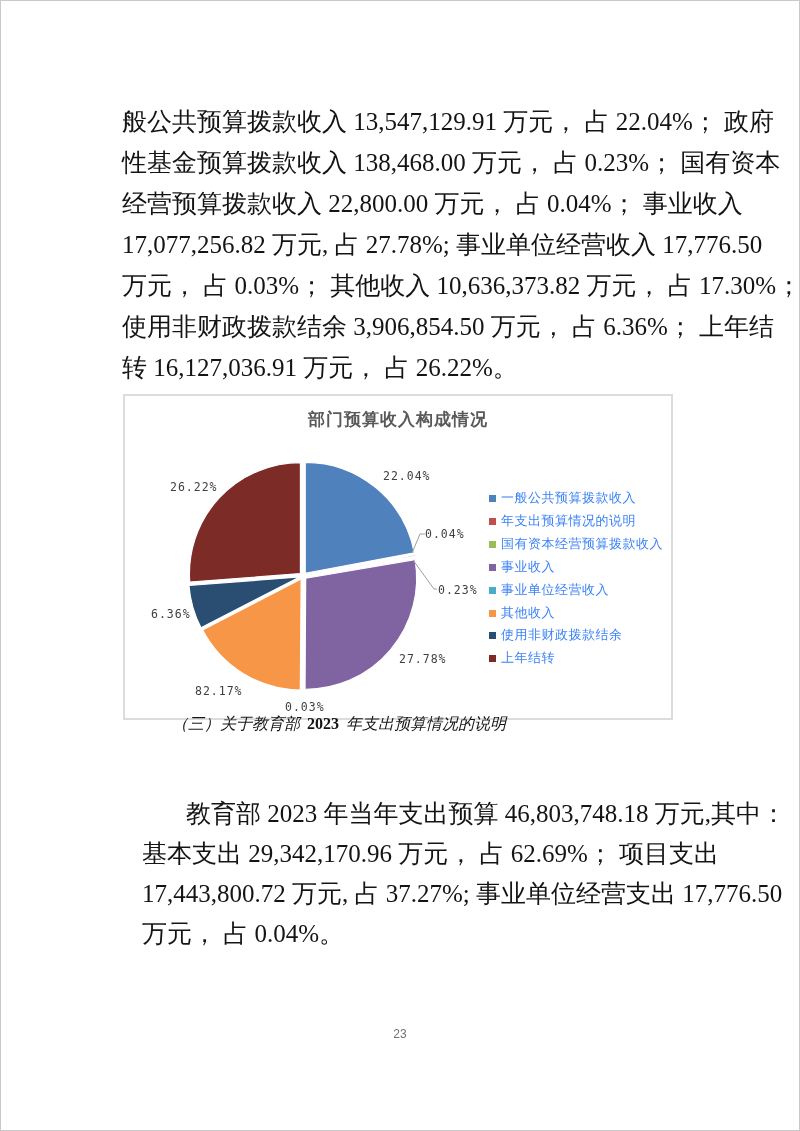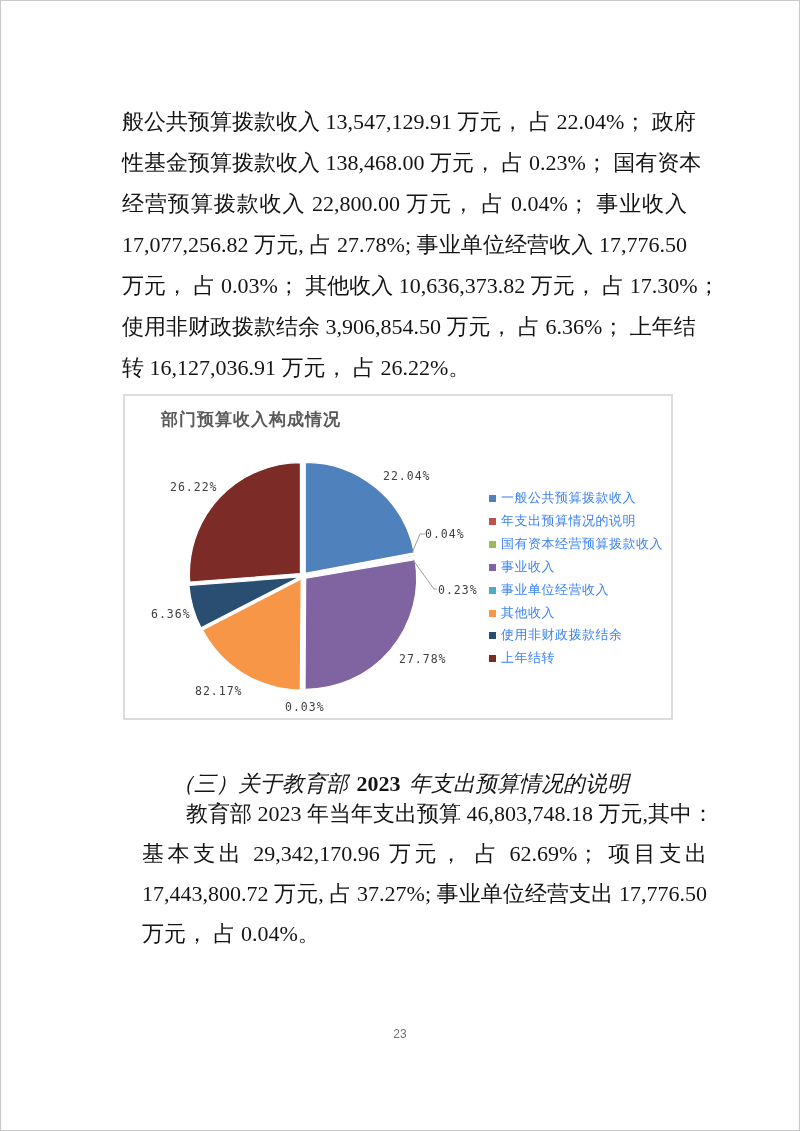--- a/index.html
+++ b/index.html
@@ -6,42 +6,42 @@
   .page{
     position:relative;width:798px;height:1129px;margin:0;
     background:#ffffff;border:1px solid #c9c9c9;overflow:hidden;
     font-family:"Liberation Serif","DejaVu Serif",serif;color:#141414;
   }
   
   .para{position:absolute;left:121px;width:565px;}
   .p1{top:100px;}
   .p2{top:793px;margin-left:20px;}
   .pline{
-    font-size:22px;line-height:41px;white-space:nowrap;
+    font-size:25px;line-height:41px;white-space:nowrap;
     text-align:justify;text-align-last:justify;
   }
   .p2 .pline{line-height:40px;}
   .pline.last{text-align:left;text-align-last:left;white-space:normal;}
   .pline.indent{padding-left:44px;}
   
   .heading{
-    position:absolute;left:121px;top:768px;width:565px;height:30px;
-    font-size:22px;line-height:30px;padding-left:50px;box-sizing:border-box;
+    position:absolute;left:121px;top:708px;width:565px;height:30px;
+    font-size:16px;line-height:30px;padding-left:50px;box-sizing:border-box;
     font-style:italic;font-weight:500;white-space:nowrap;
   }
   .heading .year{font-style:normal;font-weight:bold;padding:0 3px;}
   
   .chartbox{
     position:absolute;left:122px;top:393px;width:550px;height:326px;
     background:#ffffff;border:2px solid #dcdcdc;box-sizing:border-box;
   }
   .chart-title{
-    position:absolute;left:0;right:0;top:12px;
+    position:absolute;left:0;right:0;top:12px;text-align:center;
     font-family:"Liberation Sans","DejaVu Sans",sans-serif;
-    font-size:17px;font-weight:600;color:#595959;letter-spacing:1px;padding-left:36px;
+    font-size:17px;font-weight:600;color:#595959;letter-spacing:1px;
   }
   .pie-svg{position:absolute;left:0;top:0;}
   .slice-label{
     position:absolute;
     font-family:"DejaVu Sans Mono","Liberation Mono",monospace;
     font-size:11.5px;color:#3f3f3f;letter-spacing:1px;white-space:nowrap;
   }
   .legend{position:absolute;left:0;top:0;width:100%;height:100%;pointer-events:none;}
   .legend-item{position:absolute;left:364px;height:16px;white-space:nowrap;}
   .legend-swatch{

